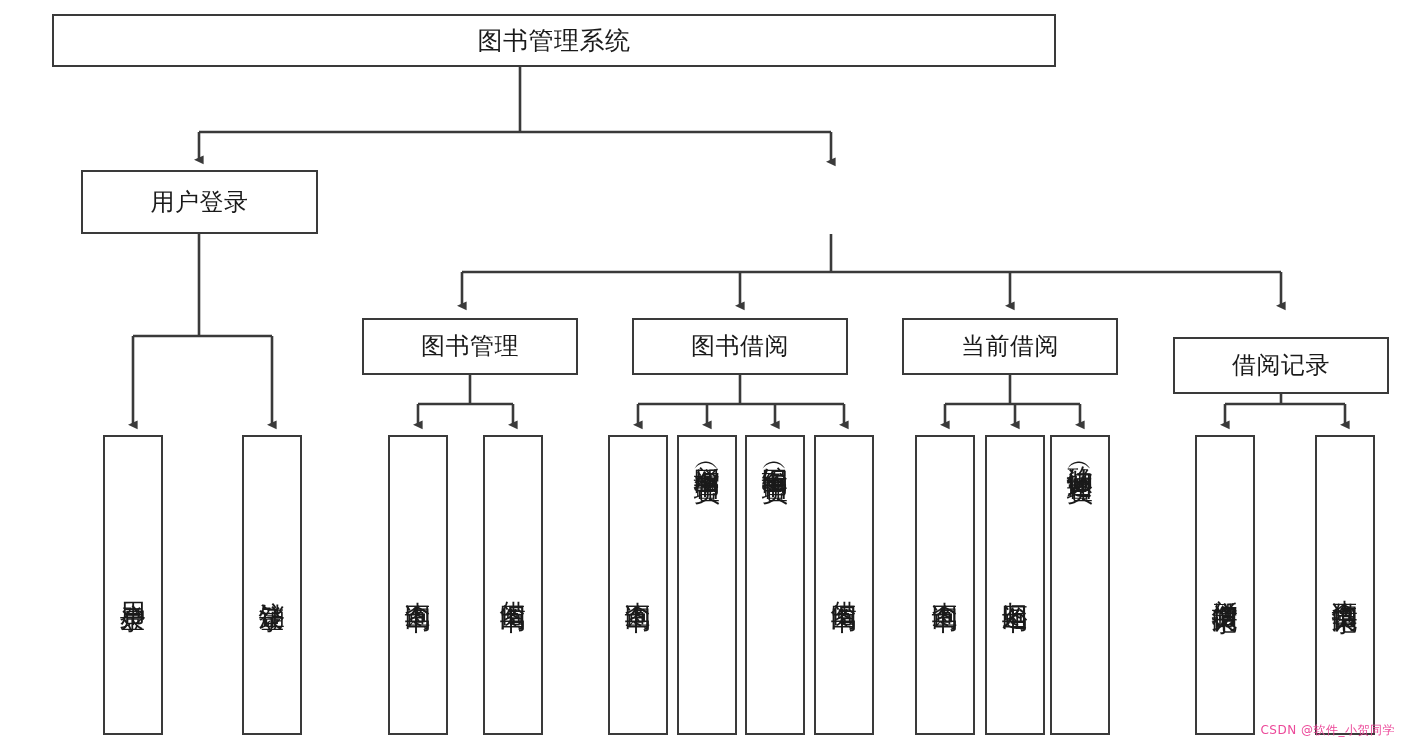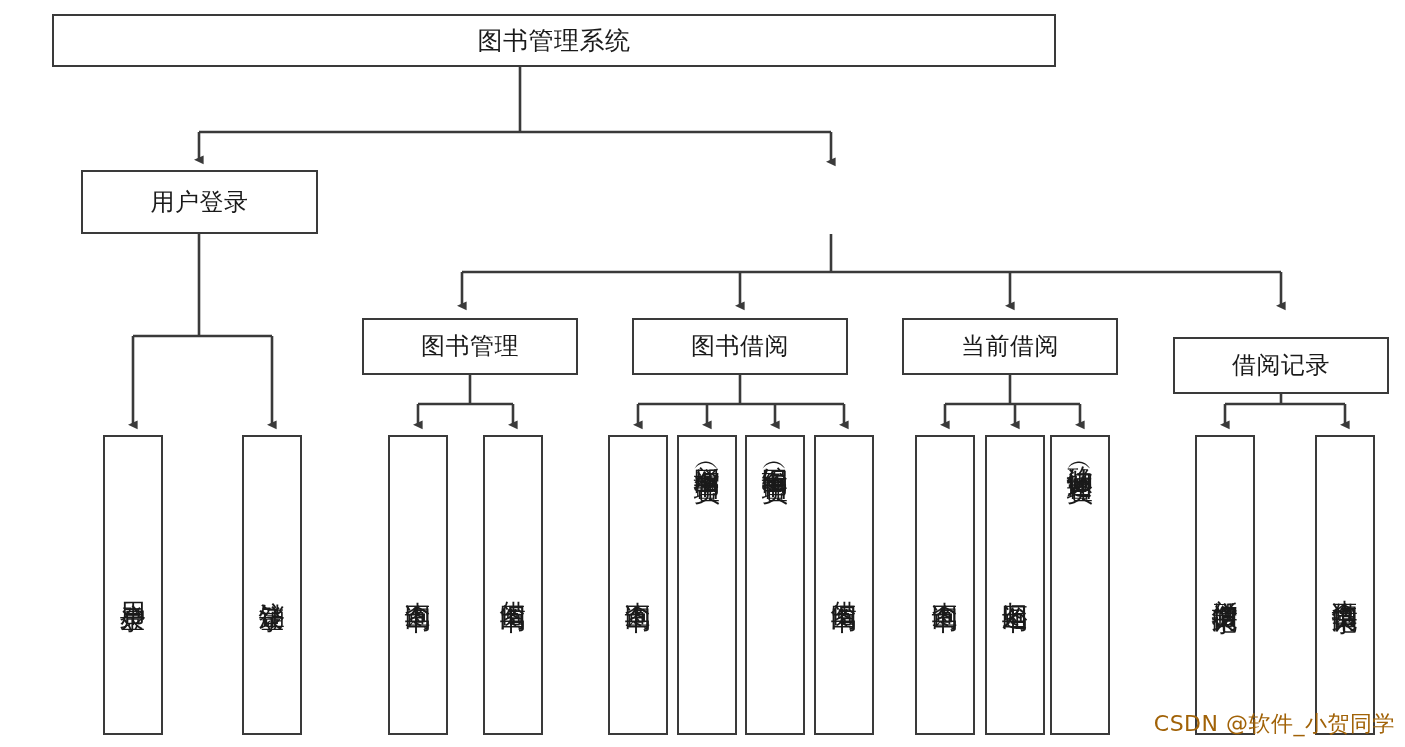--- a/index.html
+++ b/index.html
@@ -61,22 +61,22 @@
     display: block;
   }
   .node.leaf.center-v {
     align-items: center;
     padding-top: 0;
   }
   .watermark {
     position: absolute;
     right: 10px;
     bottom: 8px;
-    font-size: 22px;
-    color: #a16207;
+    font-size: 12px;
+    color: #ec4899;
     letter-spacing: 0.5px;
     z-index: 6;
     white-space: nowrap;
   }
 </style>
 </head>
 <body>
 
 <div id="canvas">
 

